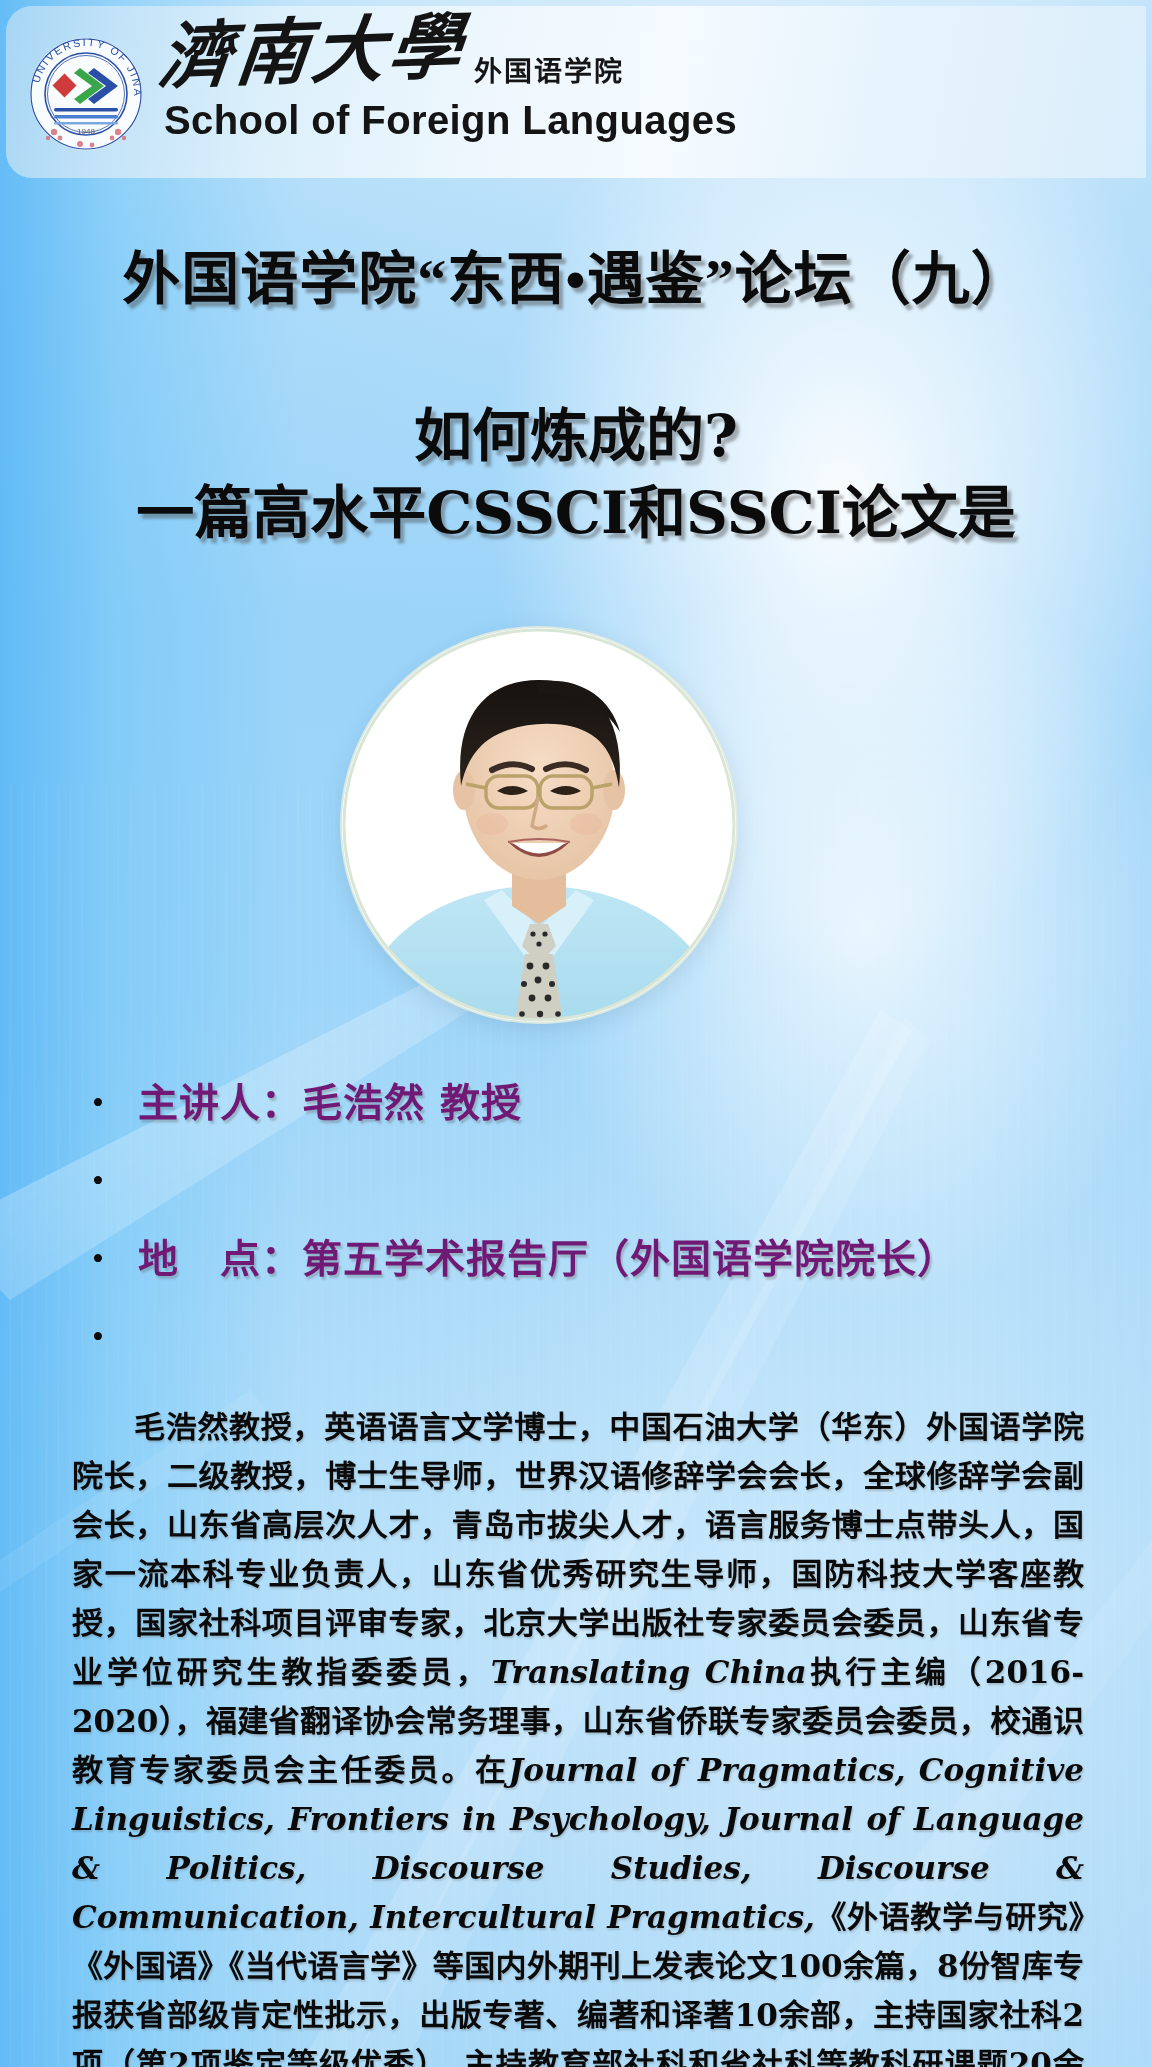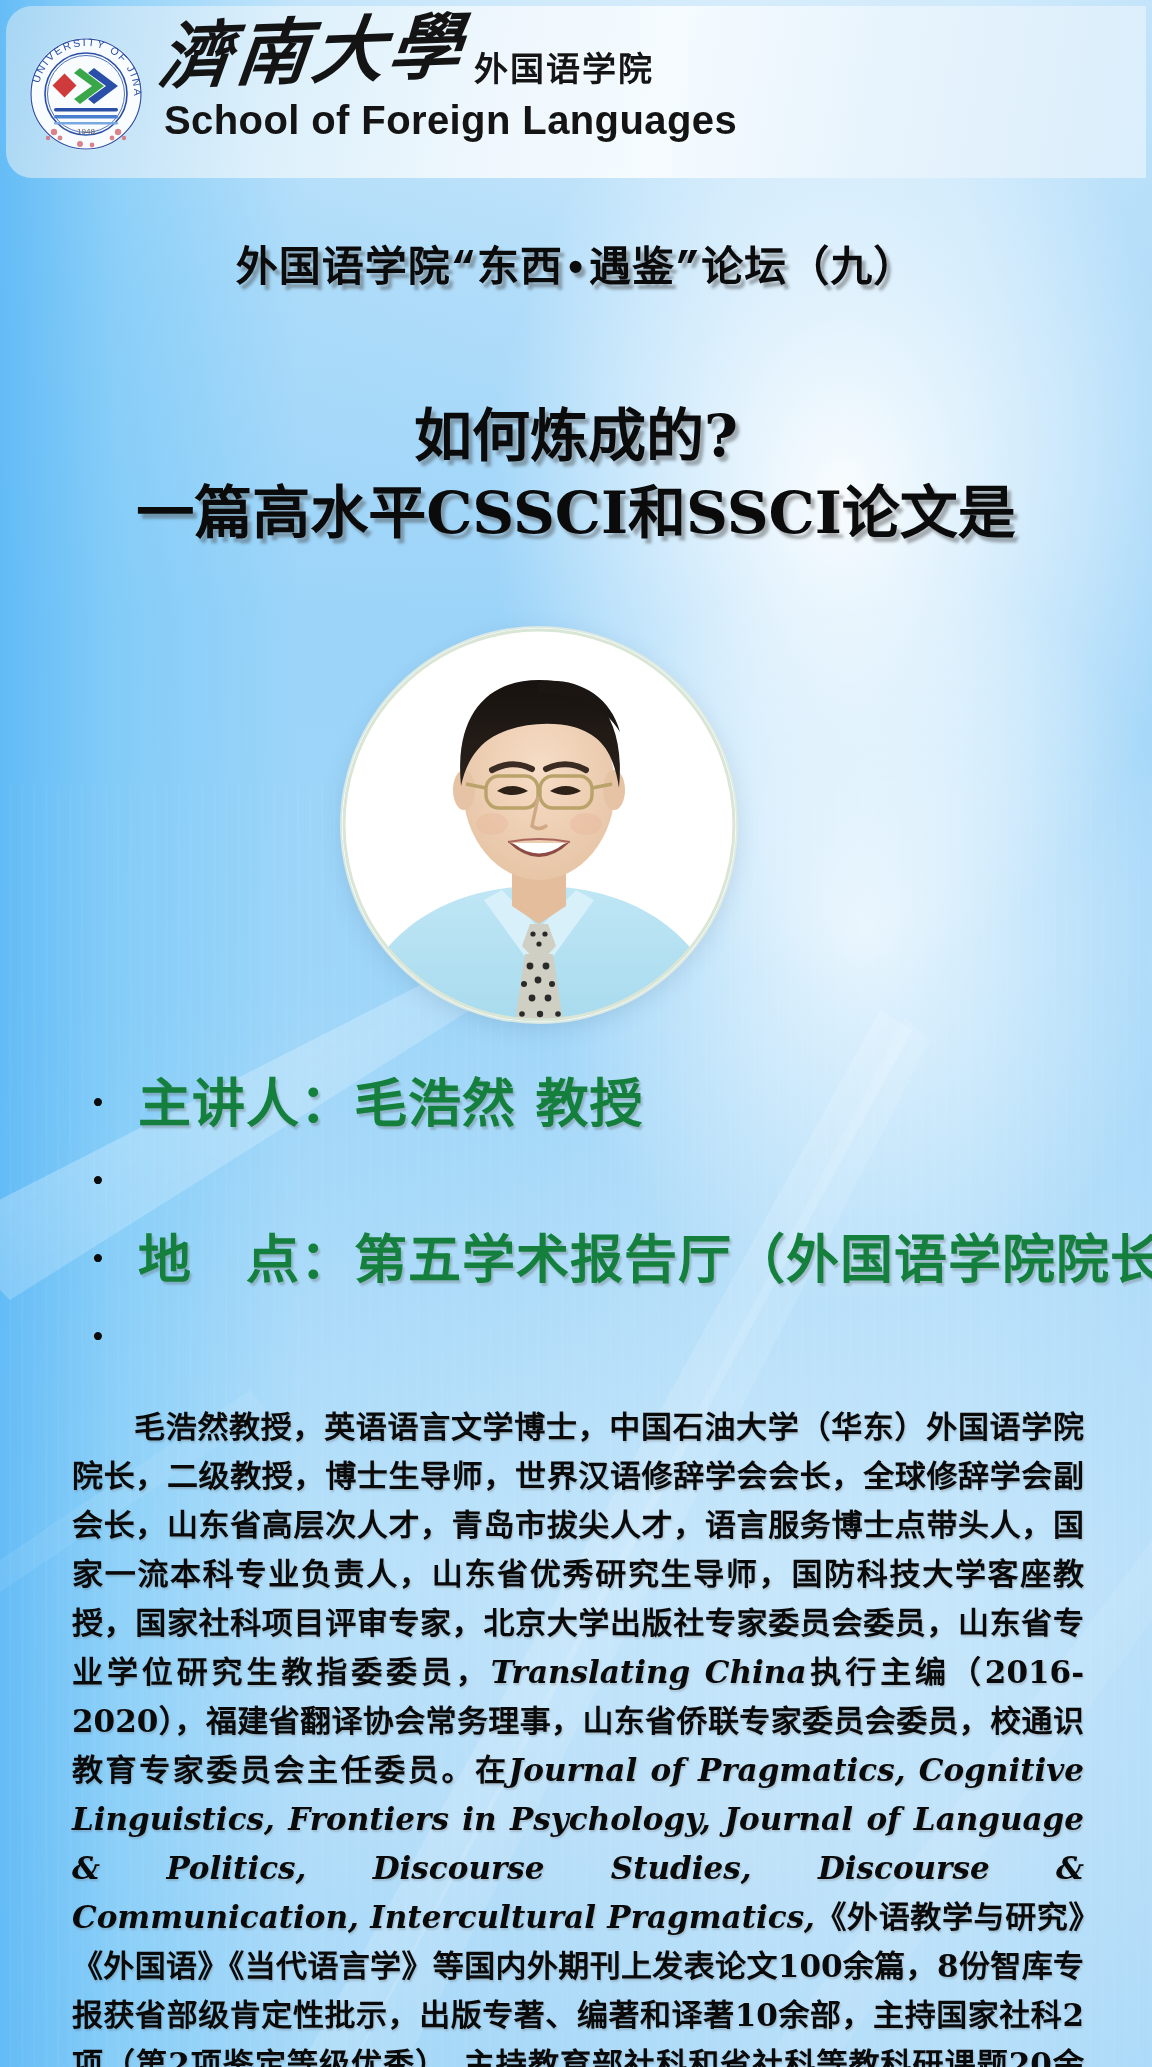--- a/index.html
+++ b/index.html
@@ -117,21 +117,21 @@
     font-style:italic;
     color:#141414;
     letter-spacing:4px;
     line-height:1;
     transform:skewX(-8deg) rotate(-2deg);
     transform-origin:left bottom;
     white-space:nowrap;
   }
   .dept-cn{
     font-family:"DejaVu Sans","Liberation Sans",sans-serif;
-    font-size:34px;
+    font-size:28px;
     font-weight:700;
     color:#151515;
     line-height:1;
     letter-spacing:2px;
     margin-bottom:8px;
     white-space:nowrap;
   }
   .school-en{
     position:absolute;
     left:158px; top:92px;
@@ -141,22 +141,22 @@
     color:#141414;
     letter-spacing:.4px;
     white-space:nowrap;
   }
 
   
   .title-main{
     position:absolute;
     left:0; right:0; top:246px;
     text-align:center;
-    font-family:Liberation Mono, monospace;
-    font-size:42px;
+    font-family:Liberation Serif, serif;
+    font-size:58px;
     font-weight:700;
     color:#0b0b0b;
     letter-spacing:1px;
     line-height:1.18;
     text-shadow:4px 5px 3px rgba(70,70,70,0.45);
     white-space:nowrap;
   }
   .title-sub{
     position:absolute;
     left:70px; right:70px; top:398px;
@@ -198,23 +198,23 @@
     width:46px;
     flex:0 0 46px;
     font-size:34px;
     line-height:56px;
     color:#0b0b0b;
     text-align:left;
     padding-left:6px;
   }
   .info-text{
     font-family:"DejaVu Serif","Liberation Serif",serif;
-    font-size:53px;
-    font-weight:700;
-    color:#15803d;
+    font-size:40px;
+    font-weight:700;
+    color:#701a75;
     line-height:56px;
     letter-spacing:1px;
     text-shadow:2px 3px 2px rgba(90,90,90,0.30);
   }
 
   
   .bio{
     position:absolute;
     left:72px; top:1372px;
     width:1012px;

